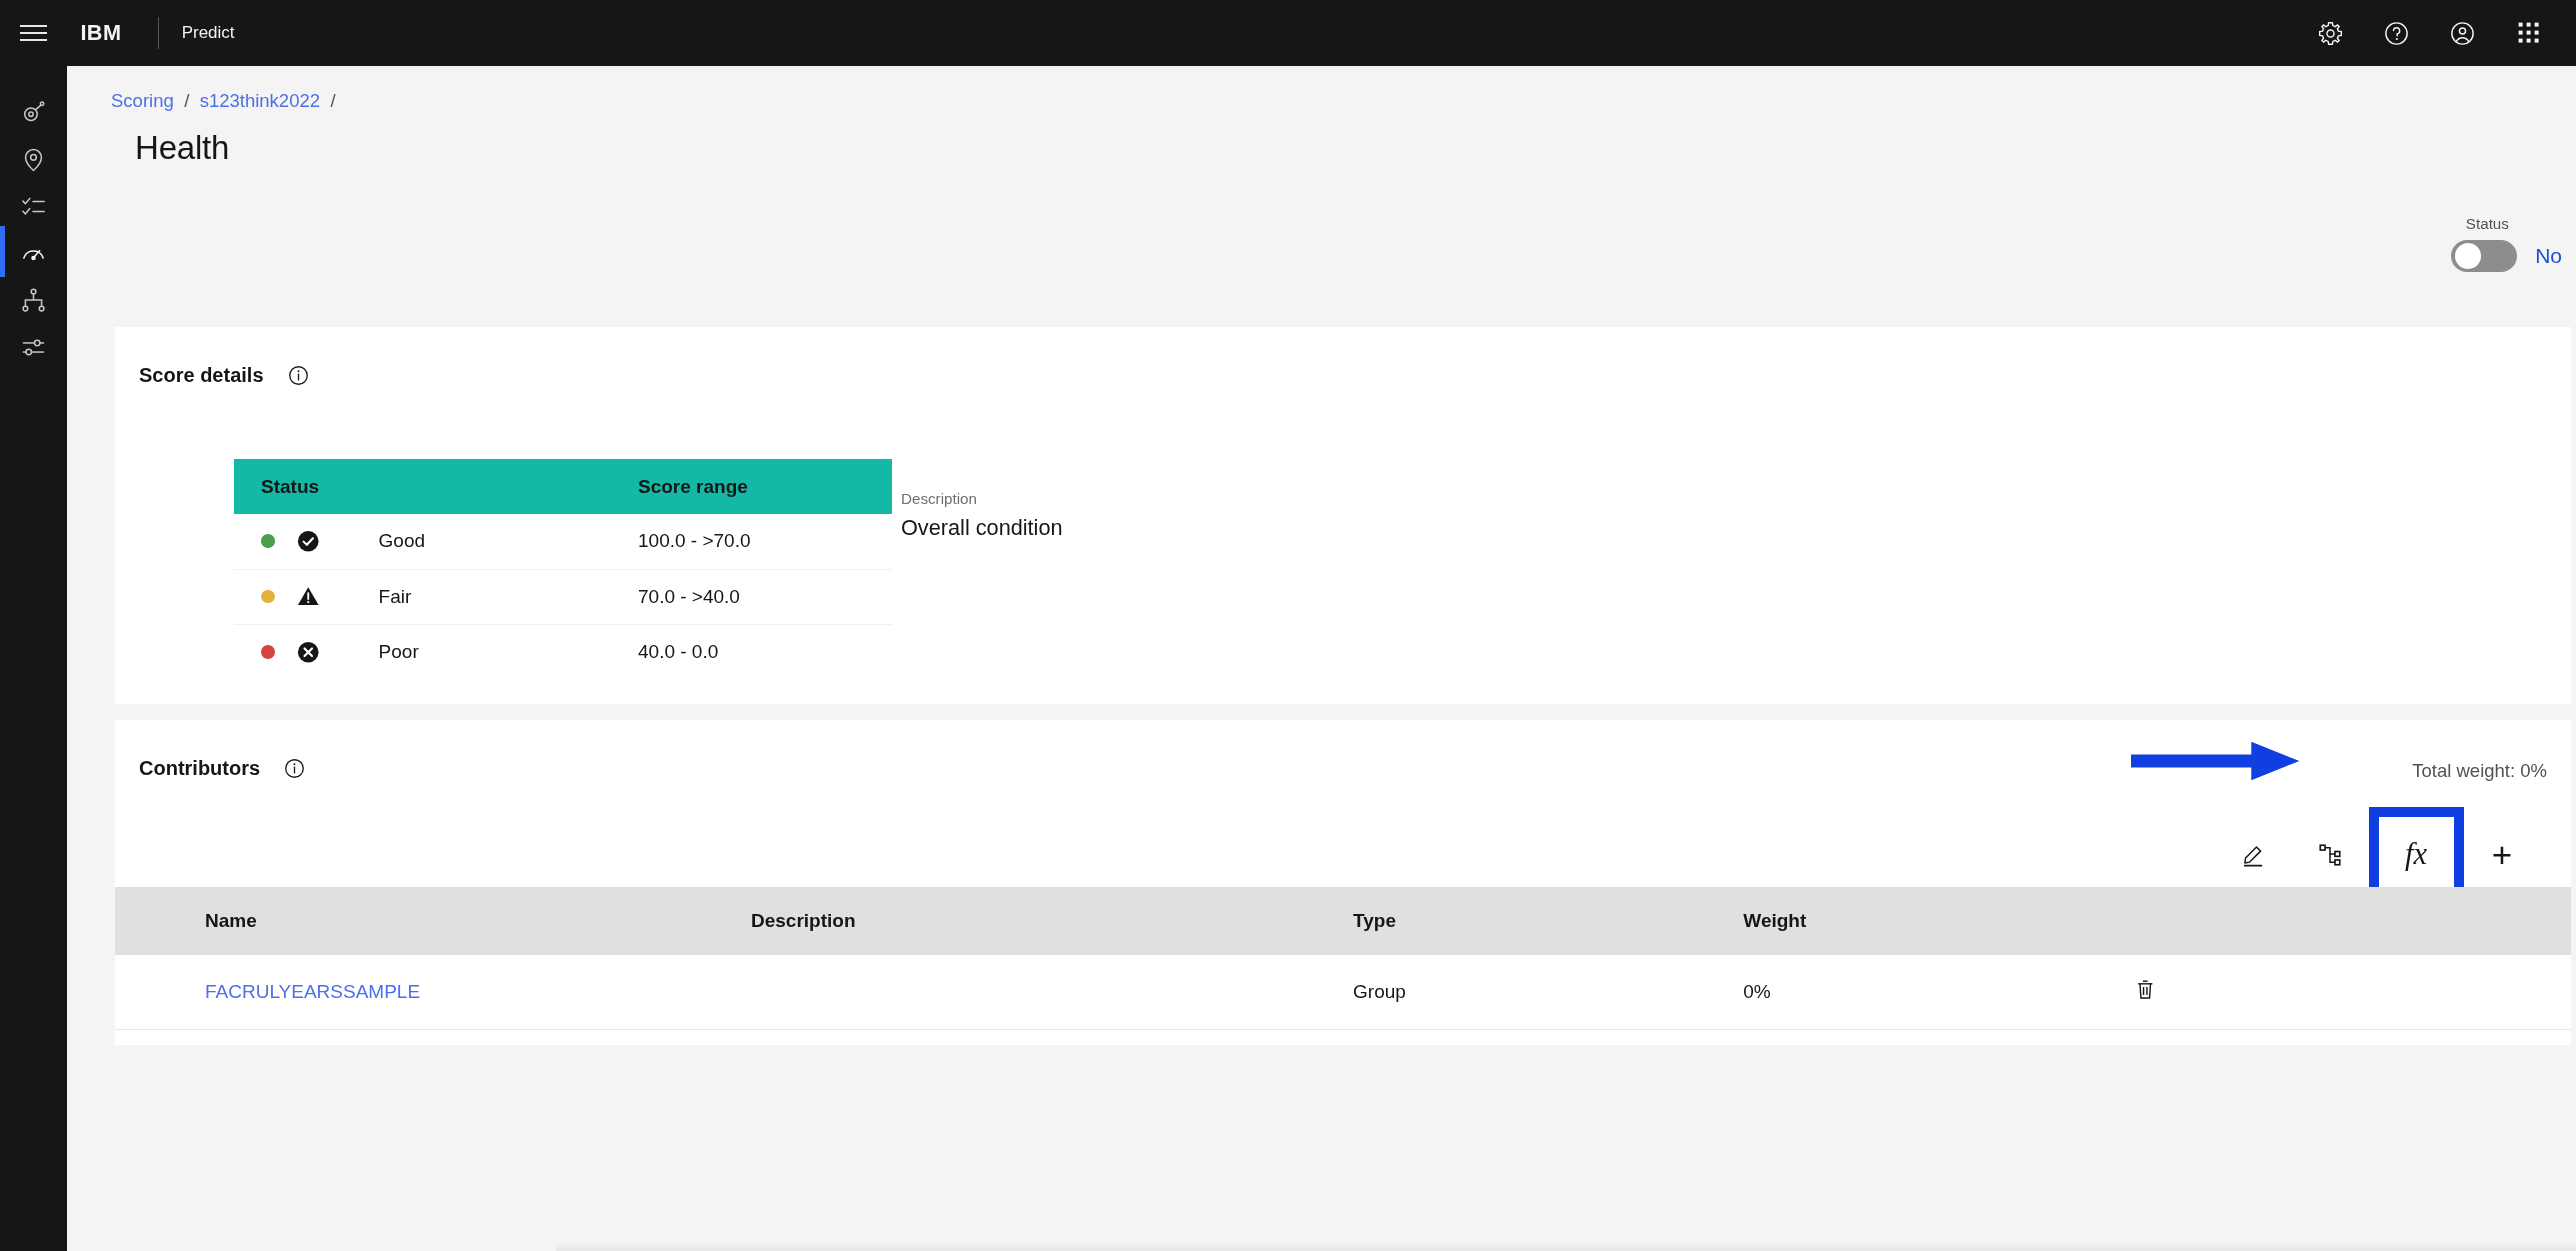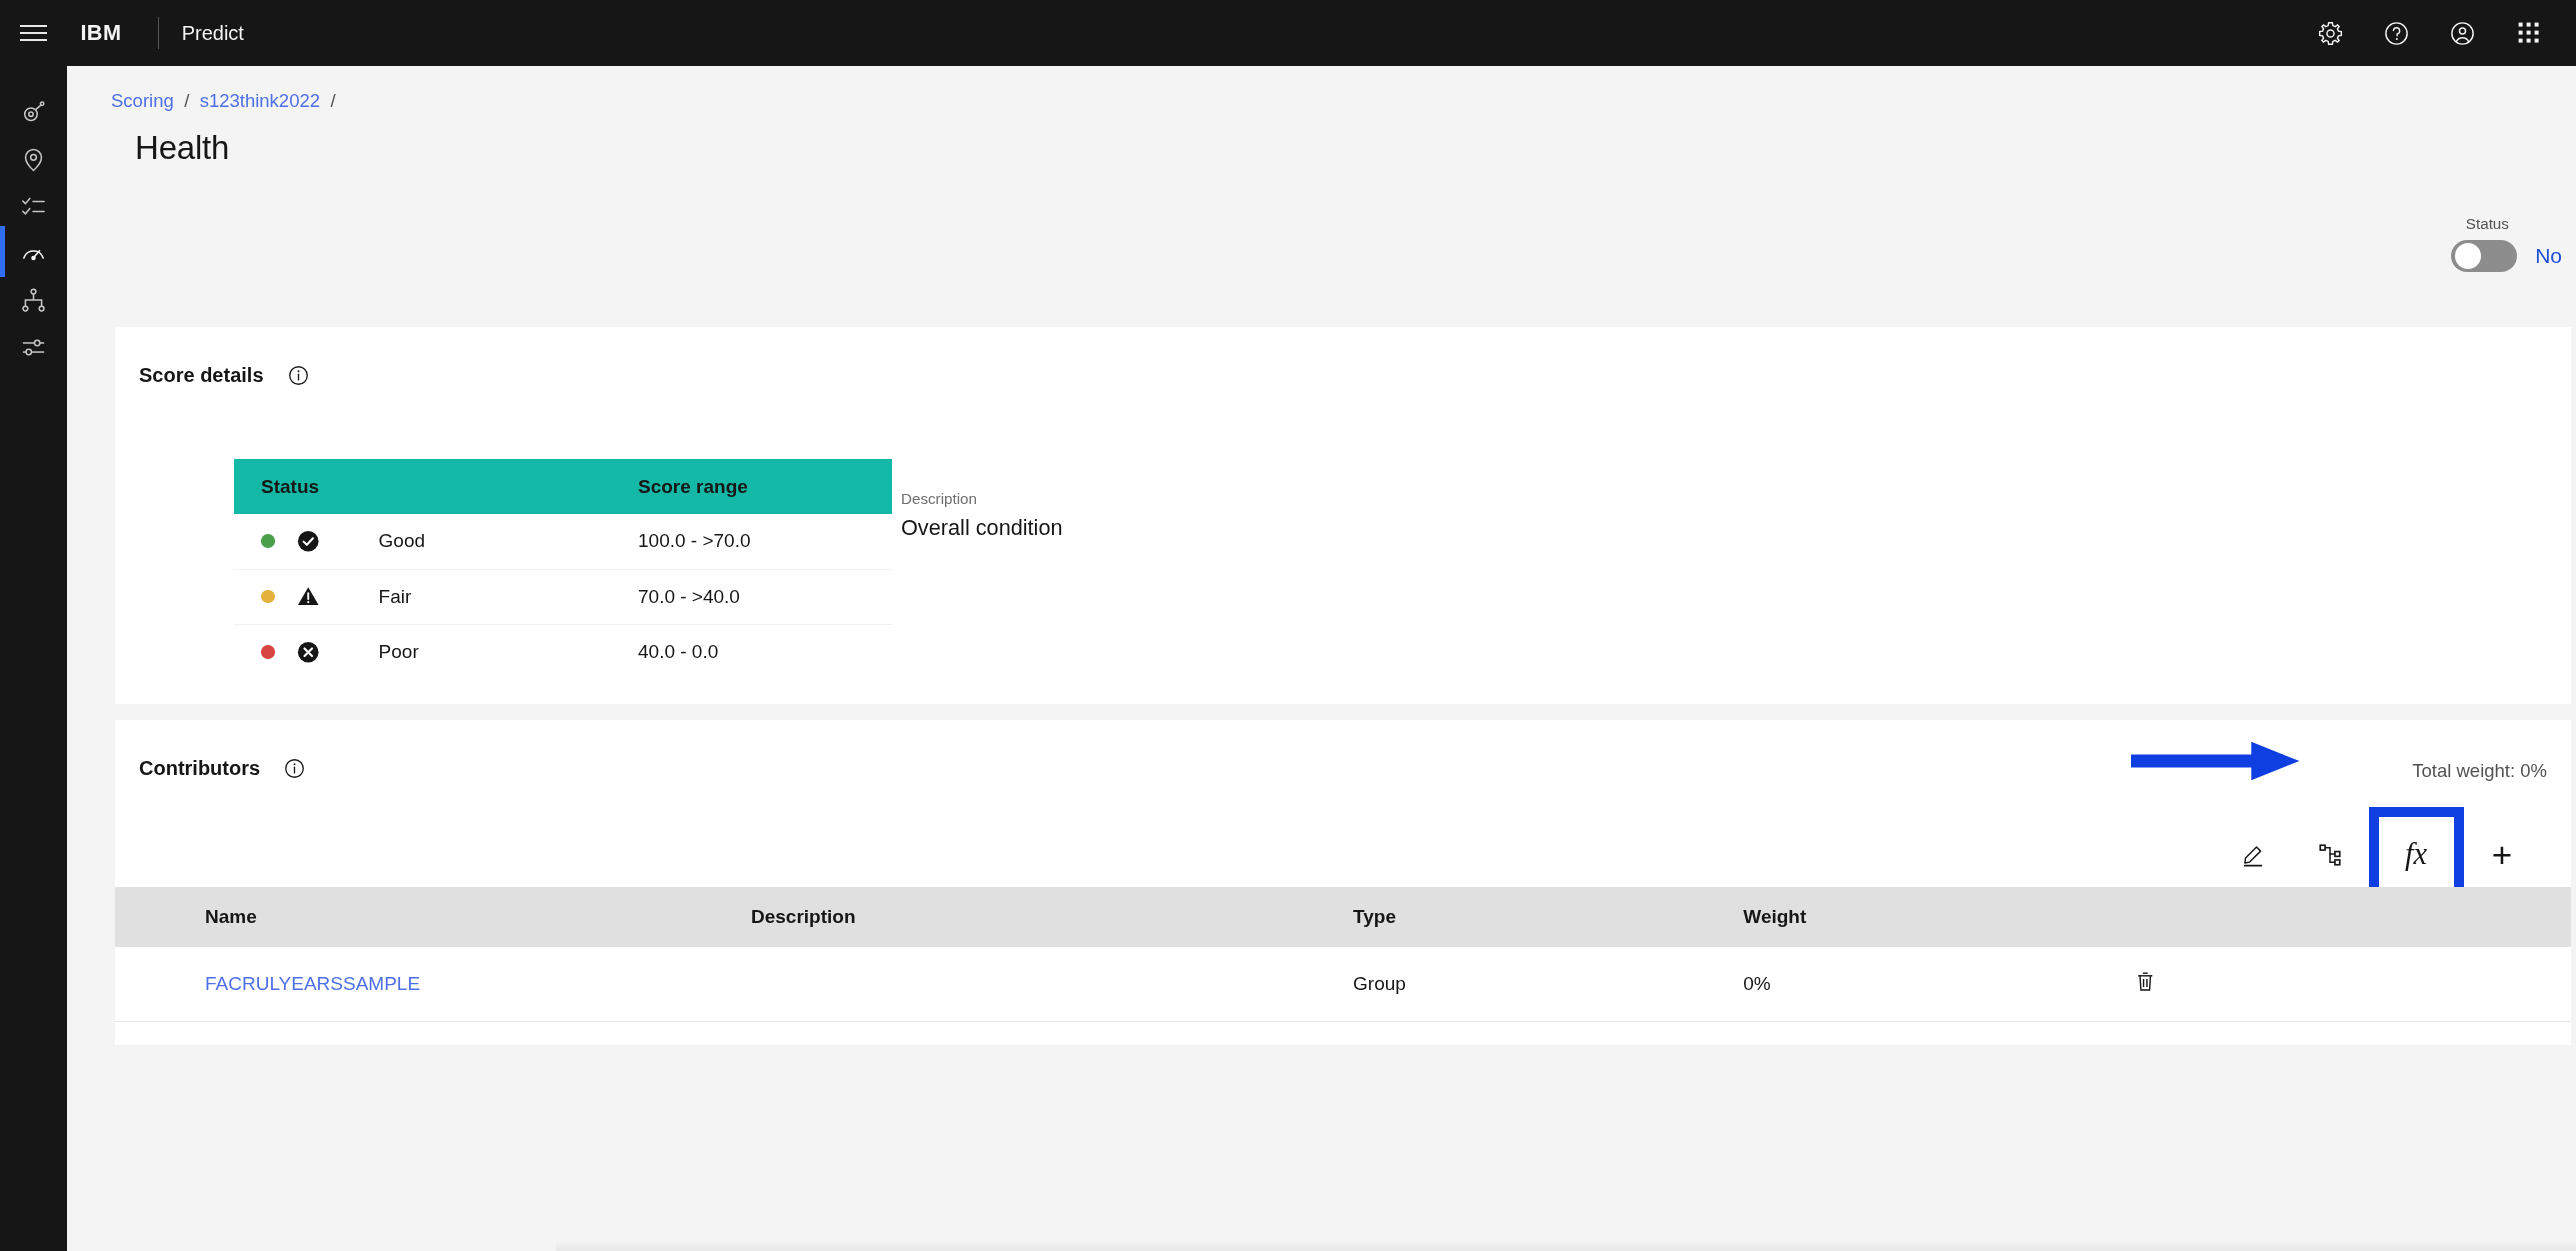--- a/index.html
+++ b/index.html
@@ -29,21 +29,21 @@
     margin: 4.8px 0; border-radius: 0;
   }
   .brand-ibm {
     color: #f4f4f4; font-size: 21.7px; font-weight: 600;
     letter-spacing: 0.4px; margin-left: 14.4px;
   }
   .brand-sep {
     width: 0.8px; height: 32px; background: #565656;
     margin: 0 22.5px 0 37px;
   }
-  .brand-app { color: #f4f4f4; font-size: 20px; font-weight: 400; }
+  .brand-app { color: #f4f4f4; font-size: 17px; font-weight: 400; }
 
   .header-actions {
     margin-left: auto; display: flex; align-items: center;
     height: 66px; padding-right: 14.4px;
   }
   .hdr-btn {
     width: 66px; height: 66px;
     display: flex; align-items: center; justify-content: center;
     cursor: pointer;
   }
@@ -180,21 +180,21 @@
     z-index: 30; pointer-events: none;
   }
 
   .contrib-table {
     position: absolute; left: 0; top: 167px;
     width: 2456px; border-collapse: collapse;
   }
   .contrib-table th {
     background: #e0e0e0; text-align: left;
     font-size: 19px; font-weight: 700; color: #161616;
-    height: 60px; padding: 0 0 0 0;
+    height: 68px; padding: 0 0 0 0;
   }
   .contrib-table td {
     font-size: 19px; color: #161616;
     height: 74px; background: #ffffff;
     border-bottom: 0.8px solid #e8e8e8;
     vertical-align: middle;
   }
   .col-name { width: 610px; padding-left: 90px !important; }
   .col-desc { width: 594px; padding-left: 17.7px !important; }
   .col-type { width: 385px; padding-left: 17.7px !important; }

